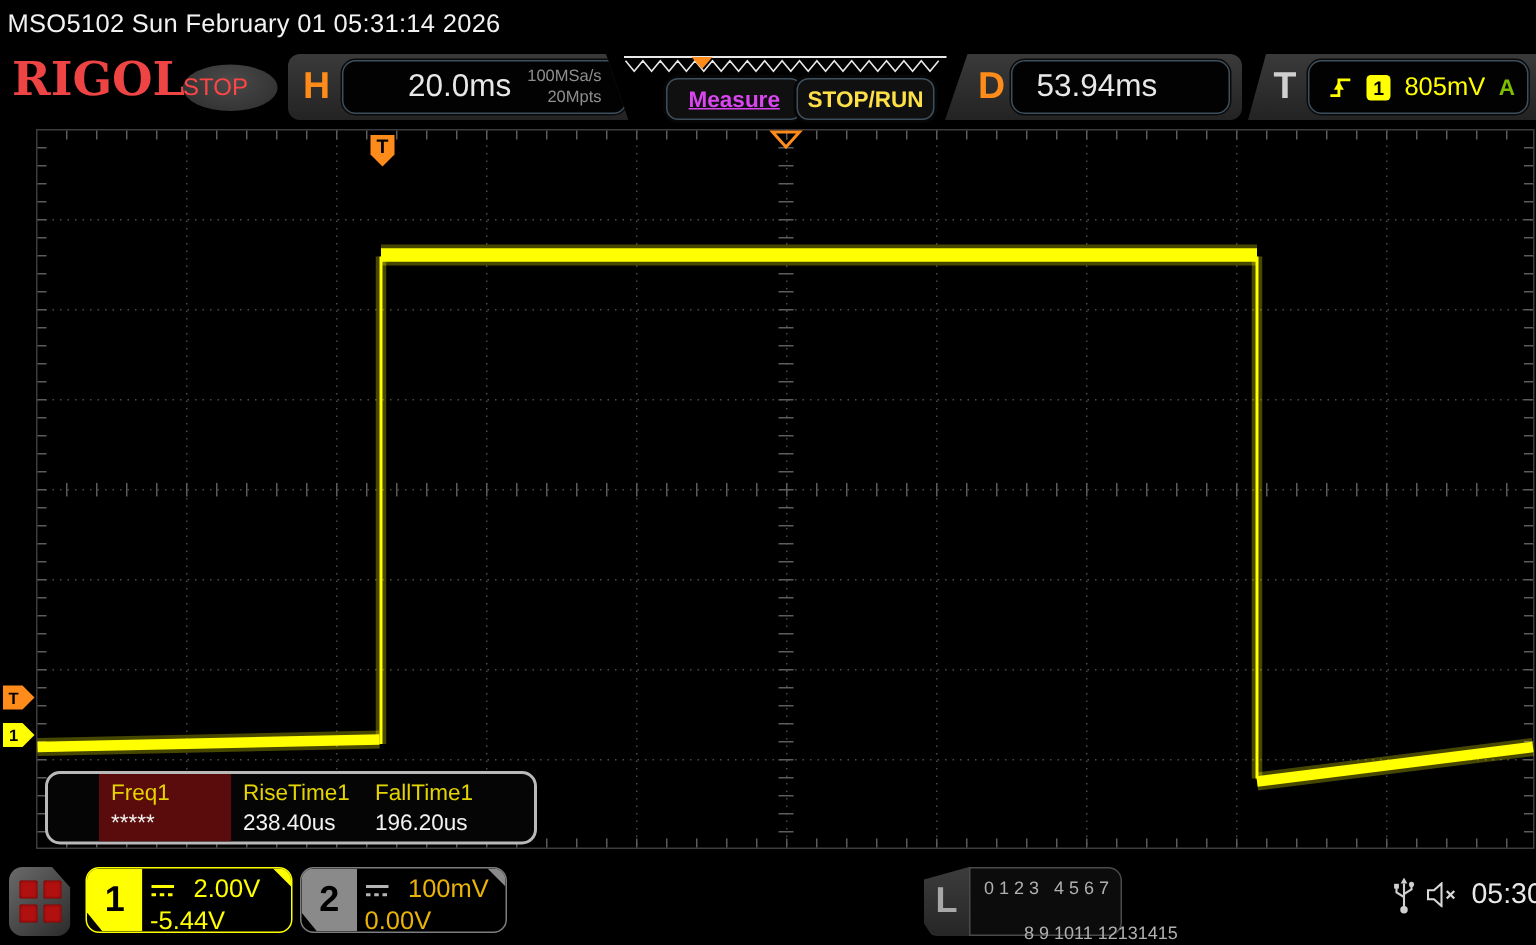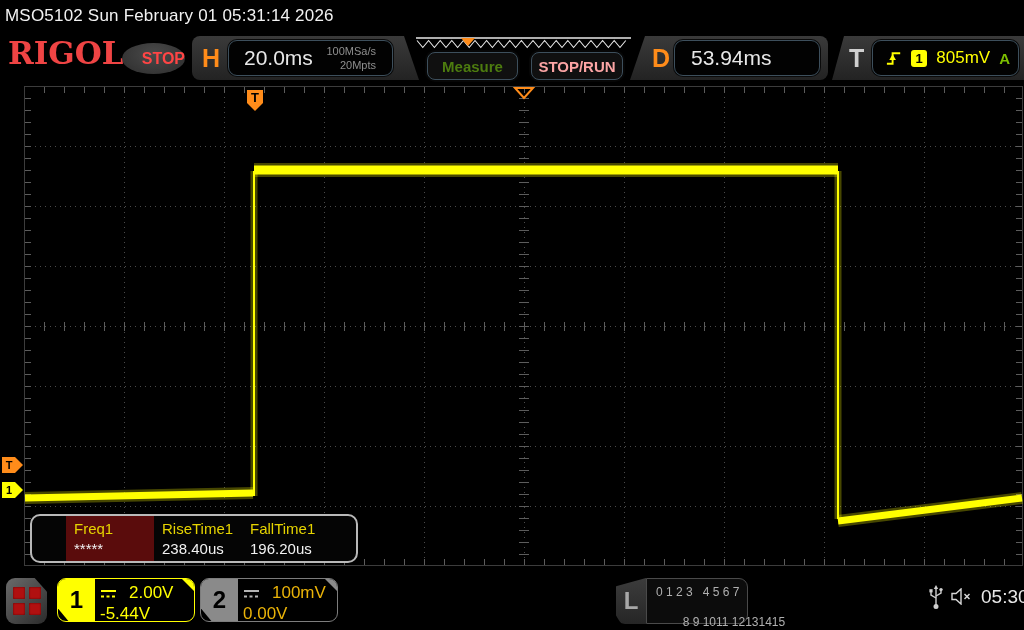--- a/index.html
+++ b/index.html
@@ -10,51 +10,51 @@
   
   .topbar { position:absolute; left:0; top:0; width:1024px; height:32px; }
   .topbar .title { position:absolute; left:5px; top:6px; color:#f2f2f2; font-size:17px; letter-spacing:.2px; }
 
   
   .header { position:absolute; left:0; top:32px; width:1024px; height:53px; }
   .logo { position:absolute; left:8px; top:3px; font-family:"DejaVu Serif", serif;
     font-weight:bold; font-size:31px; color:#ef4444; letter-spacing:0px; }
   .runstate { position:absolute; left:122px; top:11px; width:63px; height:31px;
     background:radial-gradient(ellipse at 50% 35%, #4a4a4a, #2c2c2c); border-radius:50%;
-    display:flex; align-items:center; justify-content:flex-end;
-    color:#ff4545; font-weight:bold; font-size:16px; }
+    display:flex; align-items:center; justify-content:flex-start;
+    color:#ff4545; font-weight:normal; font-size:16px; }
 
   .hgroup { position:absolute; top:4px; height:44px; background:linear-gradient(#3a3a3a,#232323); }
   .grp-h  { left:192px; width:227px; clip-path:polygon(0 0, calc(100% - 15px) 0, 100% 100%, 0 100%); border-radius:8px 0 0 8px; }
   .grp-d  { left:630px; width:198px; clip-path:polygon(15px 0, 100% 0, 100% 100%, 0 100%); border-radius:0 8px 8px 0; }
   .grp-t  { left:832px; width:192px; clip-path:polygon(12px 0, 100% 0, 100% 100%, 0 100%); }
   .grp-letter { position:absolute; top:50%; transform:translateY(-50%); font-weight:bold; font-size:25px; }
   .grp-h .grp-letter { left:10px; color:#ff8c1a; }
   .grp-d .grp-letter { left:22px; color:#ff8c1a; }
   .grp-t .grp-letter { left:17px; color:#cfcfcf; }
   .innerbox { position:absolute; top:4px; bottom:4px; background:#020202;
     border:1px solid #3d4f5c; border-radius:9px; display:flex; align-items:center;
     box-shadow:0 0 0 1px #0a0a0a; }
-  .grp-h .innerbox { left:36px; right:26px; }
+  .grp-h .innerbox { left:36px; right:1px;padding-left:28px; }
   .grp-d .innerbox { left:44px; right:8px; }
   .grp-t .innerbox { left:40px; right:5px; }
   .timebase { color:#e8e8e8; font-size:21px; margin-left:15px; }
   .srate-stack { margin-left:auto; margin-right:16px; text-align:right;
     color:#8f8f8f; font-size:11px; line-height:14px; }
   .delayval { color:#e8e8e8; font-size:21px; margin-left:16px; }
   .trig-chip { width:17px; height:17px; background:#ffff00; color:#000; border-radius:3px;
     font-size:13px; font-weight:bold; display:flex; align-items:center; justify-content:center; }
   .trig-level { color:#ffff00; font-size:17px; }
   .trig-mode { color:#7cbf00; font-size:15px; font-weight:bold; }
 
   .hbtn { position:absolute; top:20px; height:28px; background:#101010;
     border:1px solid #3d4f5c; border-radius:8px; box-shadow:0 0 0 2px #060606;
     display:flex; align-items:center; justify-content:center; font-weight:bold; font-size:15px; }
-  .btn-measure { left:427px; width:91px; color:#4d7c0f; }
-  .btn-stoprun { left:531px; width:92px; color:#fca5a5; }
+  .btn-measure { left:444px; width:91px; color:#d946ef;text-decoration:underline; }
+  .btn-stoprun { left:531px; width:92px; color:#fde047; }
 
   .preview { position:absolute; left:415px; top:5px; width:217px; height:15px; }
 
   
   .grat { position:absolute; left:0; top:86px; width:1024px; height:480px; }
 
   
   .meas-panel { position:absolute; left:30px; top:514px; width:328px; height:49px;
     background:#050505; border:2px solid #b9b9b9; border-radius:10px;
     display:flex; padding-left:34px; overflow:hidden; }

